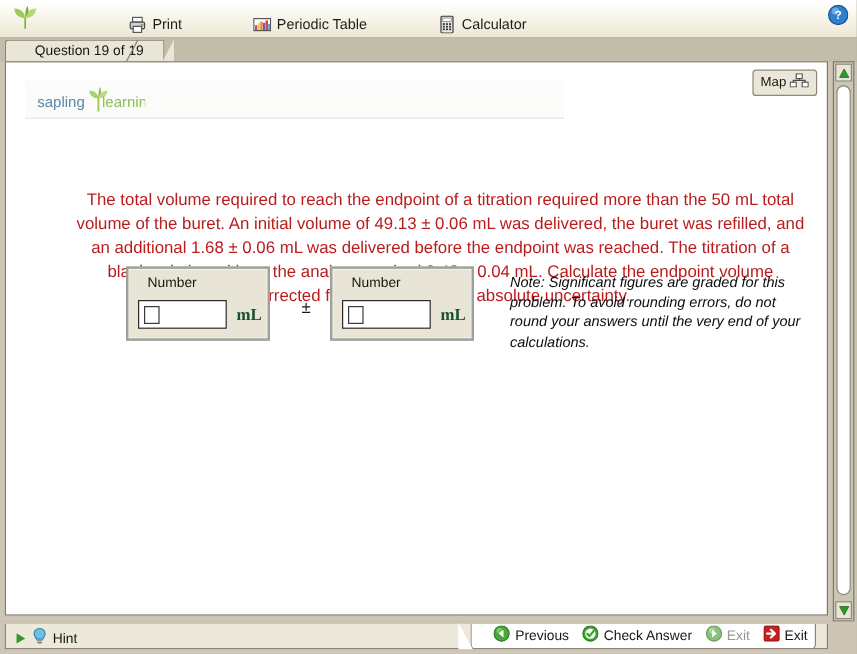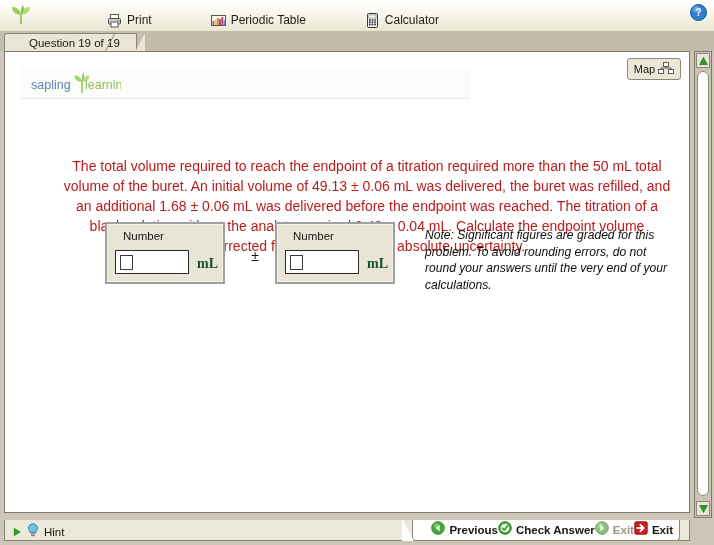--- a/index.html
+++ b/index.html
@@ -275,29 +275,28 @@
     display: flex; align-items: center; gap: 5px;
     cursor: default;
   }
   #hint-btn .lbl { font-size: 11.5px; color: #17170f; }
   #nav-group {
     position: absolute;
     right: 9px; top: 0px;
     height: 21px;
     display: flex;
     align-items: center;
-    gap: 0;
+    gap: 11px;
     padding: 0 6px 0 18px;
     background: #ffffff;
     border-left: 1px solid #8a8576;
     border-bottom: 1px solid #8a8576;
     border-right: 1px solid #8a8576;
     border-radius: 0 0 4px 4px;
     box-sizing: border-box;
-    font-weight: bold;
   }
   #nav-group::before{
     content:"";
     position:absolute;
     left:-11px; top:-1px;
     width:0;height:0;
     border-style: solid;
     border-width: 22px 0 0 12px;
     border-color: transparent transparent transparent #ffffff;
   }

